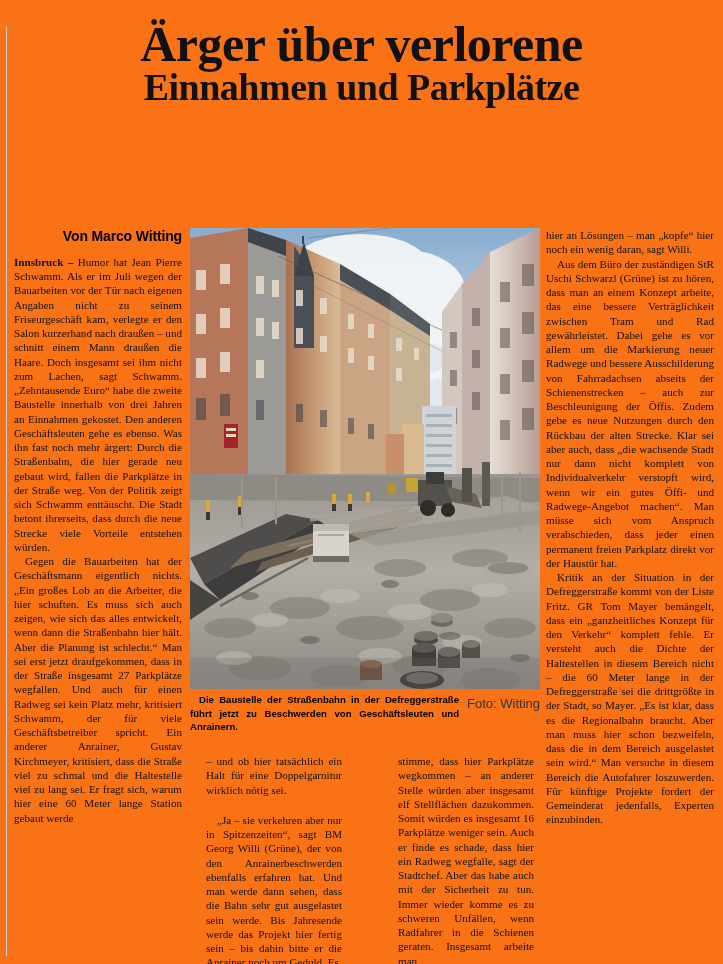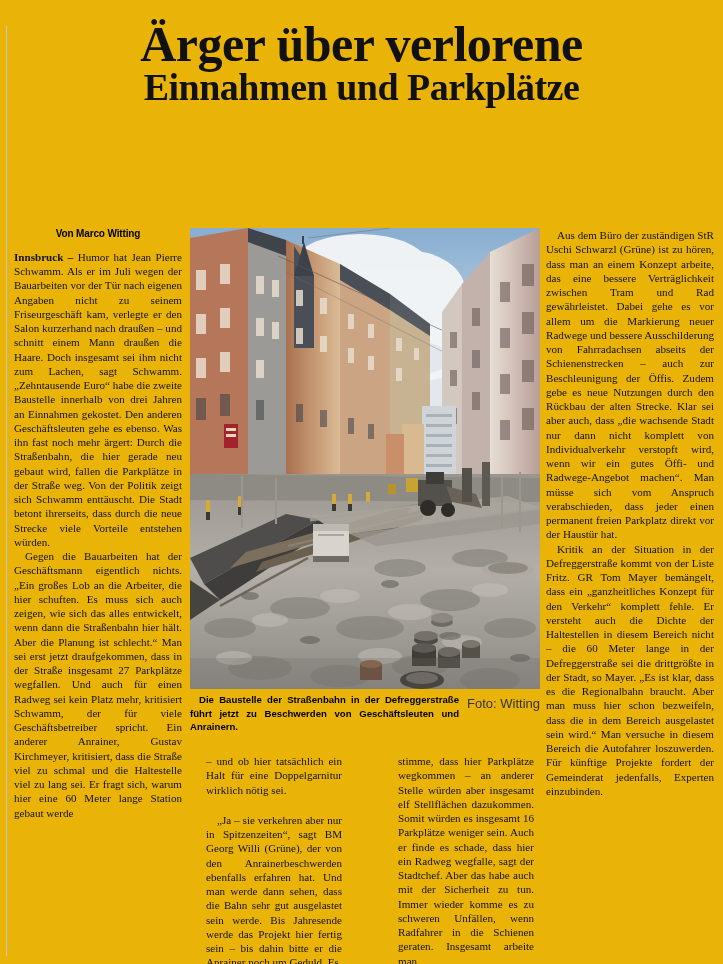--- a/index.html
+++ b/index.html
@@ -15,21 +15,21 @@
     font-family: "Liberation Serif", "DejaVu Serif", serif;
     color: #000000;
     position: relative;
   }
 
   .page {
     position: relative;
     width: 723px;
     height: 964px;
     box-sizing: border-box;
-    background: #eab308;
+    background: #f97316;
   }
 
   
   .left-rule {
     position: absolute;
     left: 6px;
     top: 26px;
     width: 1px;
     height: 930px;
     background: #c9c9c9;
@@ -83,24 +83,24 @@
     text-align: justify;
     hyphens: none;
     color: #111;
   }
   .col-1 { left: 0px; }
   .col-4 { left: 532px; }
 
   .byline {
     font-family: "Liberation Sans", "DejaVu Sans", sans-serif;
     font-weight: 700;
-    font-size: 10px;
+    font-size: 14px;
     letter-spacing: -0.15px;
     margin: 0 0 9px 0;
-    text-align: center;
+    text-align: right;
     color: #000;
   }
 
   .col p {
     margin: 0;
     text-indent: 11px;
     text-align: justify;
   }
   .col p.first { text-indent: 0; }
   .col p .dateline {
@@ -431,18 +431,19 @@
     <div class="lower-col lower-col-2">
       <p class="first">– und ob hier tatsächlich ein Halt für eine Doppelgarnitur wirklich nötig sei.</p>
       <p>„Ja – sie verkehren aber nur in Spitzenzeiten“, sagt BM Georg Willi (Grüne), der von den Anrainerbeschwerden ebenfalls erfahren hat. Und man werde dann sehen, dass die Bahn sehr gut ausgelastet sein werde. Bis Jahresende werde das Projekt hier fertig sein – bis dahin bitte er die Anrainer noch um Geduld. Es</p>
     </div>
 
     <div class="lower-col lower-col-3">
       <p class="first">stimme, dass hier Parkplätze wegkommen – an anderer Stelle würden aber insgesamt elf Stellflächen dazukommen. Somit würden es insgesamt 16 Parkplätze weniger sein. Auch er finde es schade, dass hier ein Radweg wegfalle, sagt der Stadtchef. Aber das habe auch mit der Sicherheit zu tun. Immer wieder komme es zu schweren Unfällen, wenn Radfahrer in die Schienen geraten. Insgesamt arbeite man</p>
     </div>
 
     <div class="col col-4">
+      <p class="first">hier an Lösungen – man „kopfe“ hier noch ein wenig daran, sagt Willi.</p>
       <p>Aus dem Büro der zuständigen StR Uschi Schwarzl (Grüne) ist zu hören, dass man an einem Konzept arbeite, das eine bessere Verträglichkeit zwischen Tram und Rad gewährleistet. Dabei gehe es vor allem um die Markierung neuer Radwege und bessere Ausschilderung von Fahrradachsen abseits der Schienenstrecken – auch zur Beschleunigung der Öffis. Zudem gebe es neue Nutzungen durch den Rückbau der alten Strecke. Klar sei aber auch, dass „die wachsende Stadt nur dann nicht komplett von Individualverkehr verstopft wird, wenn wir ein gutes Öffi- und Radwege-Angebot machen“. Man müsse sich vom Anspruch verabschieden, dass jeder einen permanent freien Parkplatz direkt vor der Haustür hat.</p>
       <p>Kritik an der Situation in der Defreggerstraße kommt von der Liste Fritz. GR Tom Mayer bemängelt, dass ein „ganzheitliches Konzept für den Verkehr“ komplett fehle. Er versteht auch die Dichte der Haltestellen in diesem Bereich nicht – die 60 Meter lange in der Defreggerstraße sei die drittgrößte in der Stadt, so Mayer. „Es ist klar, dass es die Regionalbahn braucht. Aber man muss hier schon bezweifeln, dass die in dem Bereich ausgelastet sein wird.“ Man versuche in diesem Bereich die Autofahrer loszuwerden. Für künftige Projekte fordert der Gemeinderat jedenfalls, Experten einzubinden.</p>
     </div>
 
   </div>
 </div>
 
 </body></html>

